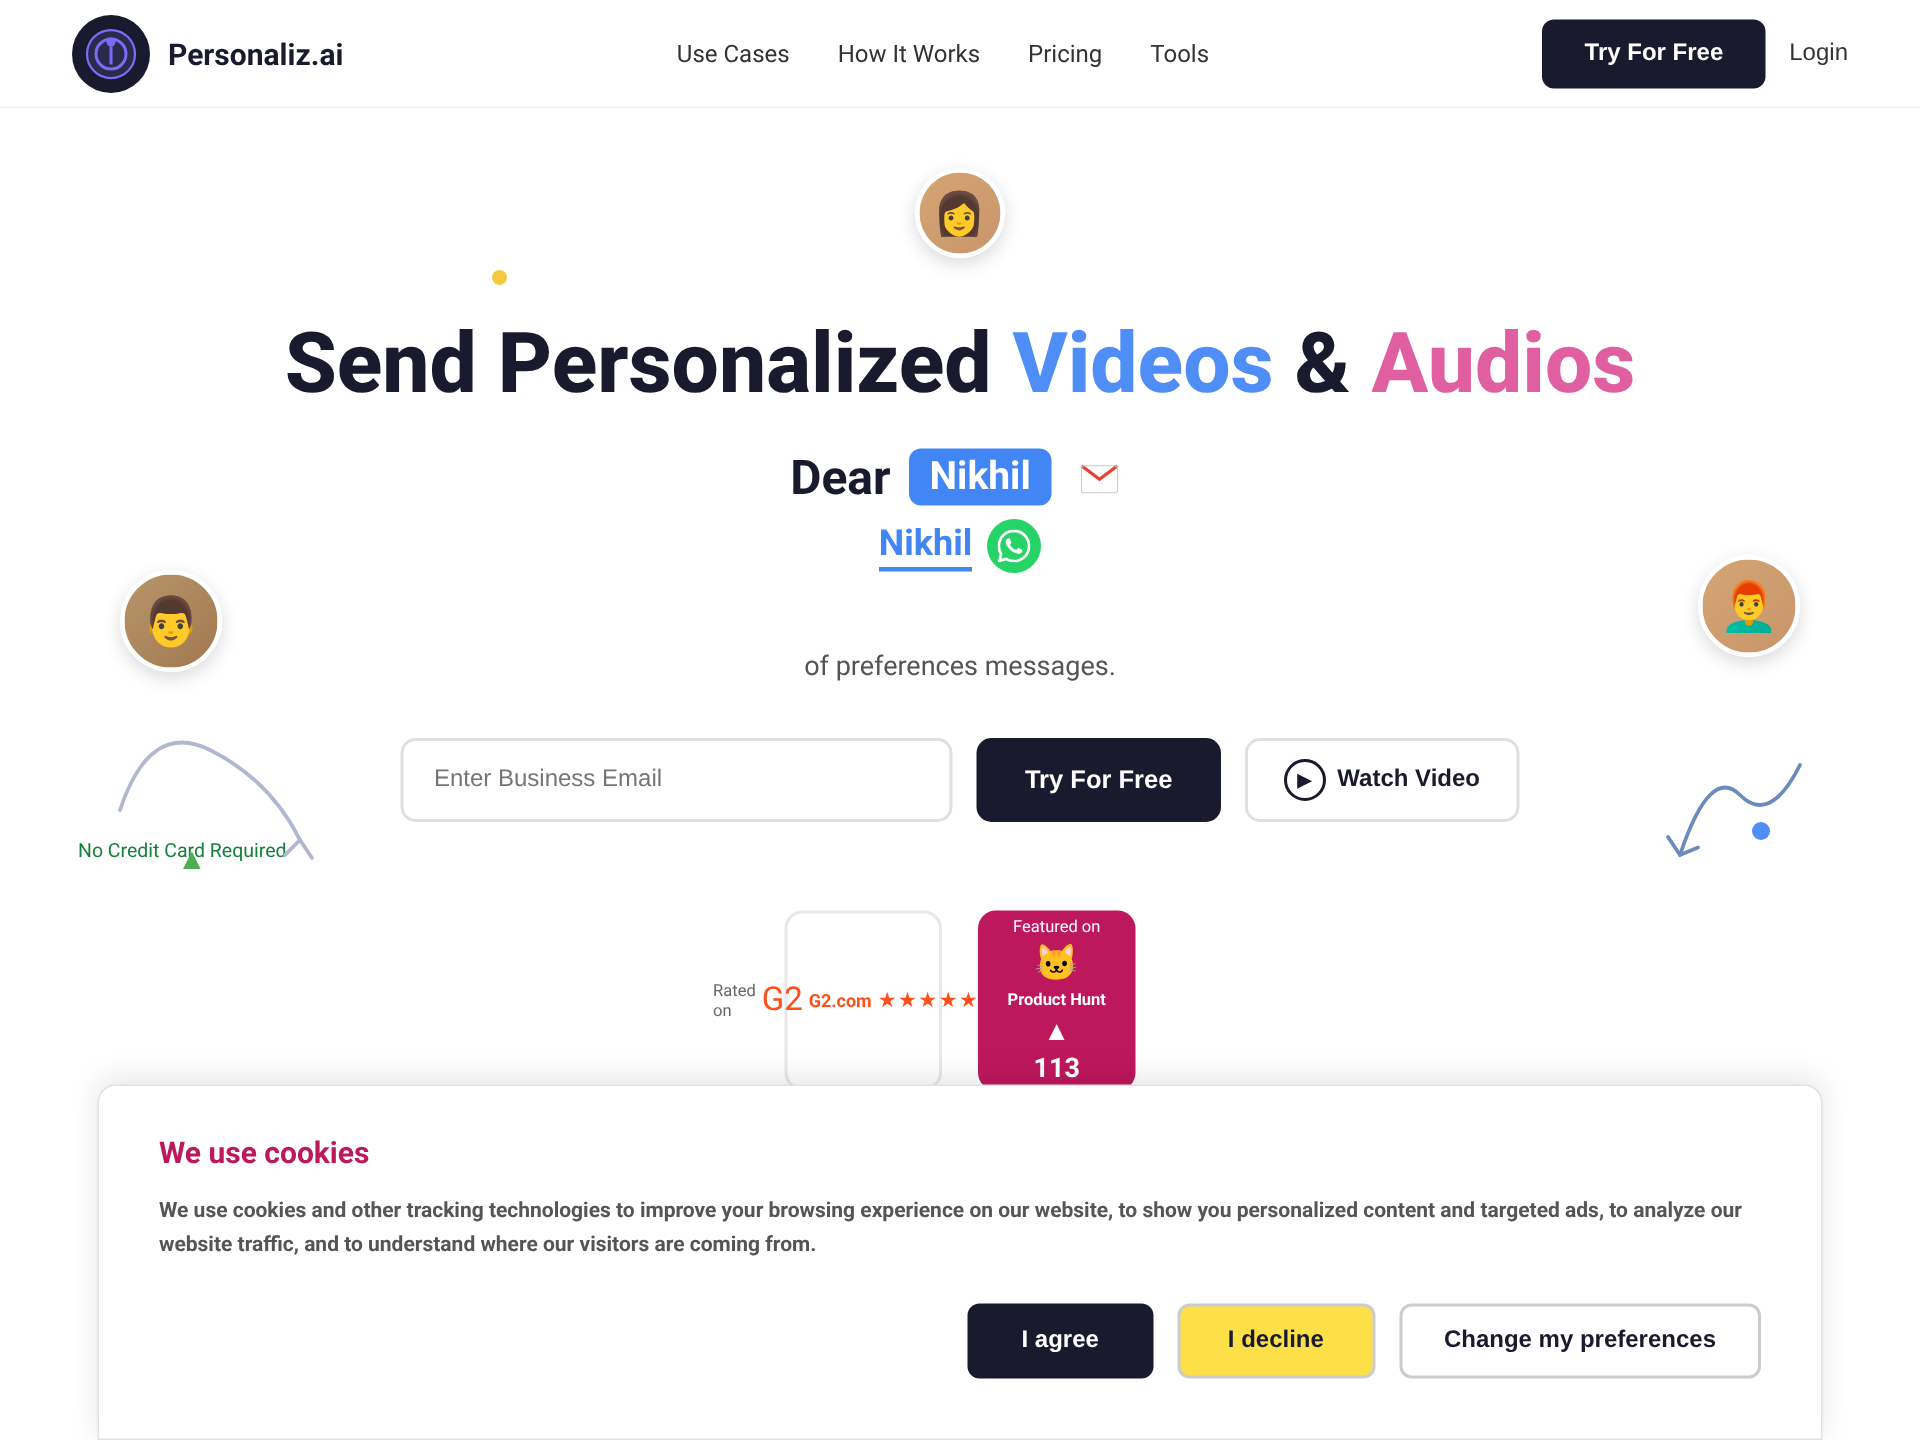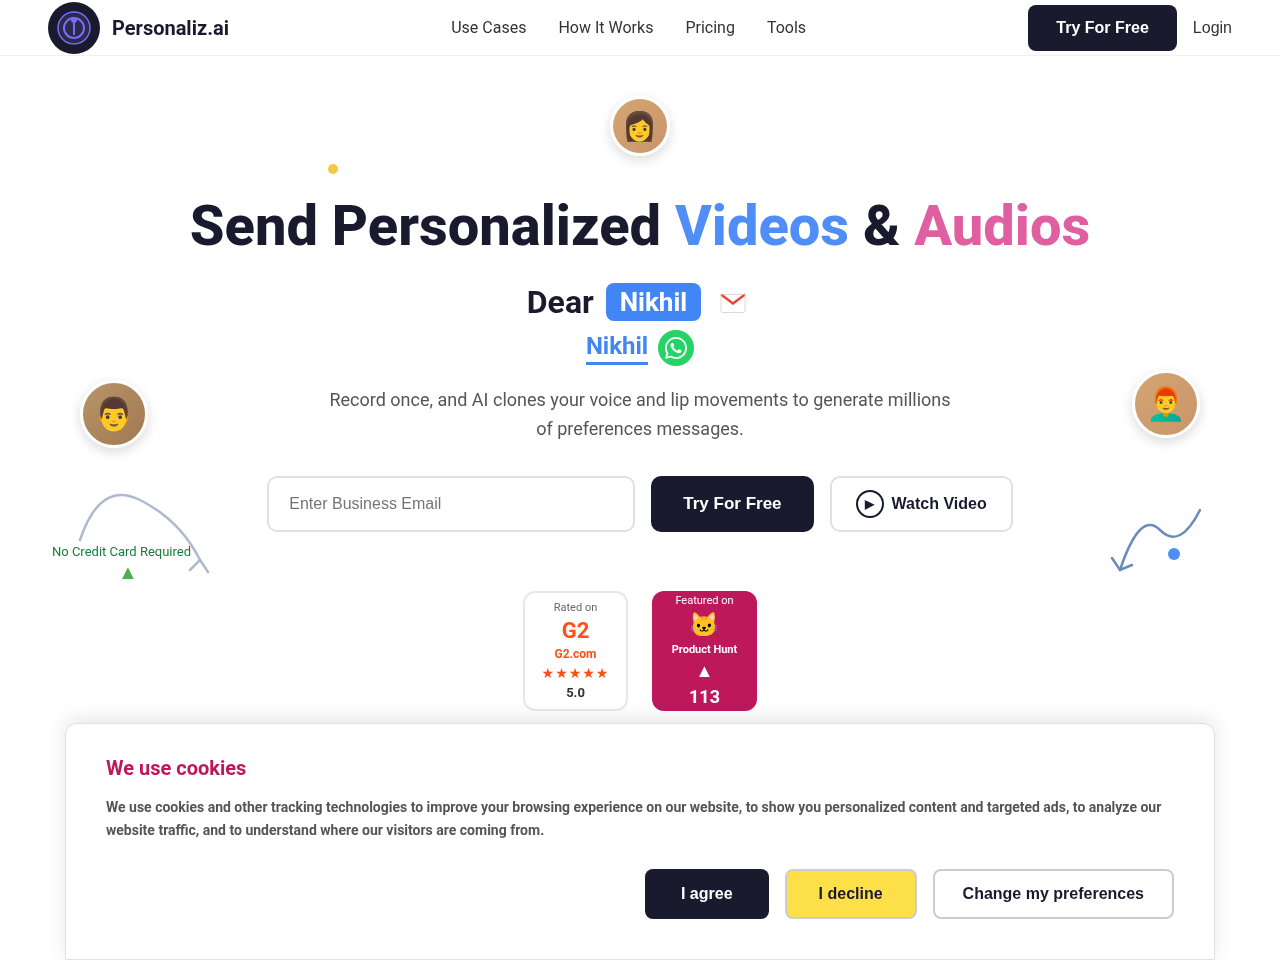--- a/index.html
+++ b/index.html
@@ -4,21 +4,21 @@
   <style>
     * { margin: 0; padding: 0; box-sizing: border-box; }
     body { font-family: -apple-system, BlinkMacSystemFont, 'Segoe UI', Roboto, sans-serif; background: #fff; overflow-x: hidden; width: 1280px; height: 960px; position: relative; }
 
     
     .navbar {
       display: flex;
       align-items: center;
       justify-content: space-between;
       padding: 0 48px;
-      height: 56px;
+      height: 72px;
       border-bottom: 1px solid #f0f0f0;
       position: relative;
       z-index: 10;
     }
     .navbar-left { display: flex; align-items: center; gap: 12px; }
     .logo-icon {
       width: 52px; height: 52px;
       background: #1a1a2e;
       border-radius: 50%;
       display: flex; align-items: center; justify-content: center;
@@ -204,30 +204,30 @@
       margin-top: 32px;
     }
 
     
     .g2-badge {
       width: 105px; height: 120px;
       background: #fff;
       border: 2px solid #e8e8e8;
       border-radius: 12px;
       display: flex;
-      flex-direction: column;
+      flex-direction: row;
       align-items: center;
       justify-content: center;
       padding: 10px;
       gap: 4px;
     }
     .g2-top { font-size: 11px; color: #666; }
     .g2-logo {
       font-size: 22px;
-      font-weight: 700;
+      font-weight: 400;
       color: #ff4f1a;
     }
     .g2-domain { font-size: 12px; color: #ff4f1a; font-weight: 700; }
     .stars { color: #ff4f1a; font-size: 14px; letter-spacing: 1px; }
     .g2-rating { font-size: 13px; font-weight: 700; color: #333; }
 
     
     .ph-badge {
       width: 105px; height: 120px;
       background: #be185d;
@@ -417,21 +417,21 @@
     <span class="nikhil-underline">Nikhil</span>
     <span class="whatsapp-icon">
       <svg width="22" height="22" viewBox="0 0 24 24" fill="white">
           <path d="M17.472 14.382c-.297-.149-1.758-.867-2.03-.967-.273-.099-.471-.148-.67.15-.197.297-.767.966-.94 1.164-.173.199-.347.223-.644.075-.297-.15-1.255-.463-2.39-1.475-.883-.788-1.48-1.761-1.653-2.059-.173-.297-.018-.458.13-.606.134-.133.298-.347.446-.52.149-.174.198-.298.298-.497.099-.198.05-.371-.025-.52-.075-.149-.669-1.612-.916-2.207-.242-.579-.487-.5-.669-.51-.173-.008-.371-.01-.57-.01-.198 0-.52.074-.792.372-.272.297-1.04 1.016-1.04 2.479 0 1.462 1.065 2.875 1.213 3.074.149.198 2.096 3.2 5.077 4.487.709.306 1.262.489 1.694.625.712.227 1.36.195 1.871.118.571-.085 1.758-.719 2.006-1.413.248-.694.248-1.289.173-1.413-.074-.124-.272-.198-.57-.347z"></path>
           <path d="M12 0C5.373 0 0 5.373 0 12c0 2.127.558 4.122 1.532 5.856L.046 23.954l6.28-1.467A11.944 11.944 0 0012 24c6.627 0 12-5.373 12-12S18.627 0 12 0zm0 22c-1.886 0-3.65-.52-5.157-1.427l-.371-.22-3.729.871.919-3.621-.242-.384A9.956 9.956 0 012 12C2 6.477 6.477 2 12 2s10 4.477 10 10-4.477 10-10 10z"></path>
         </svg>
     </span>
   </div>
 
   <p class="hero-subtext">
-    <span>Record once, and AI clones your voice and lip movements to generate millions</span><br>
+    <br>
     <span>of preferences messages.</span>
   </p>
 
   <div class="cta-row">
     <input class="email-input" type="email" placeholder="Enter Business Email" style="">
     <button class="btn-try-free-hero">Try For Free</button>
     <button class="btn-watch-video">
       <span class="play-circle">▶</span>
       <span>Watch Video</span>
     </button>

